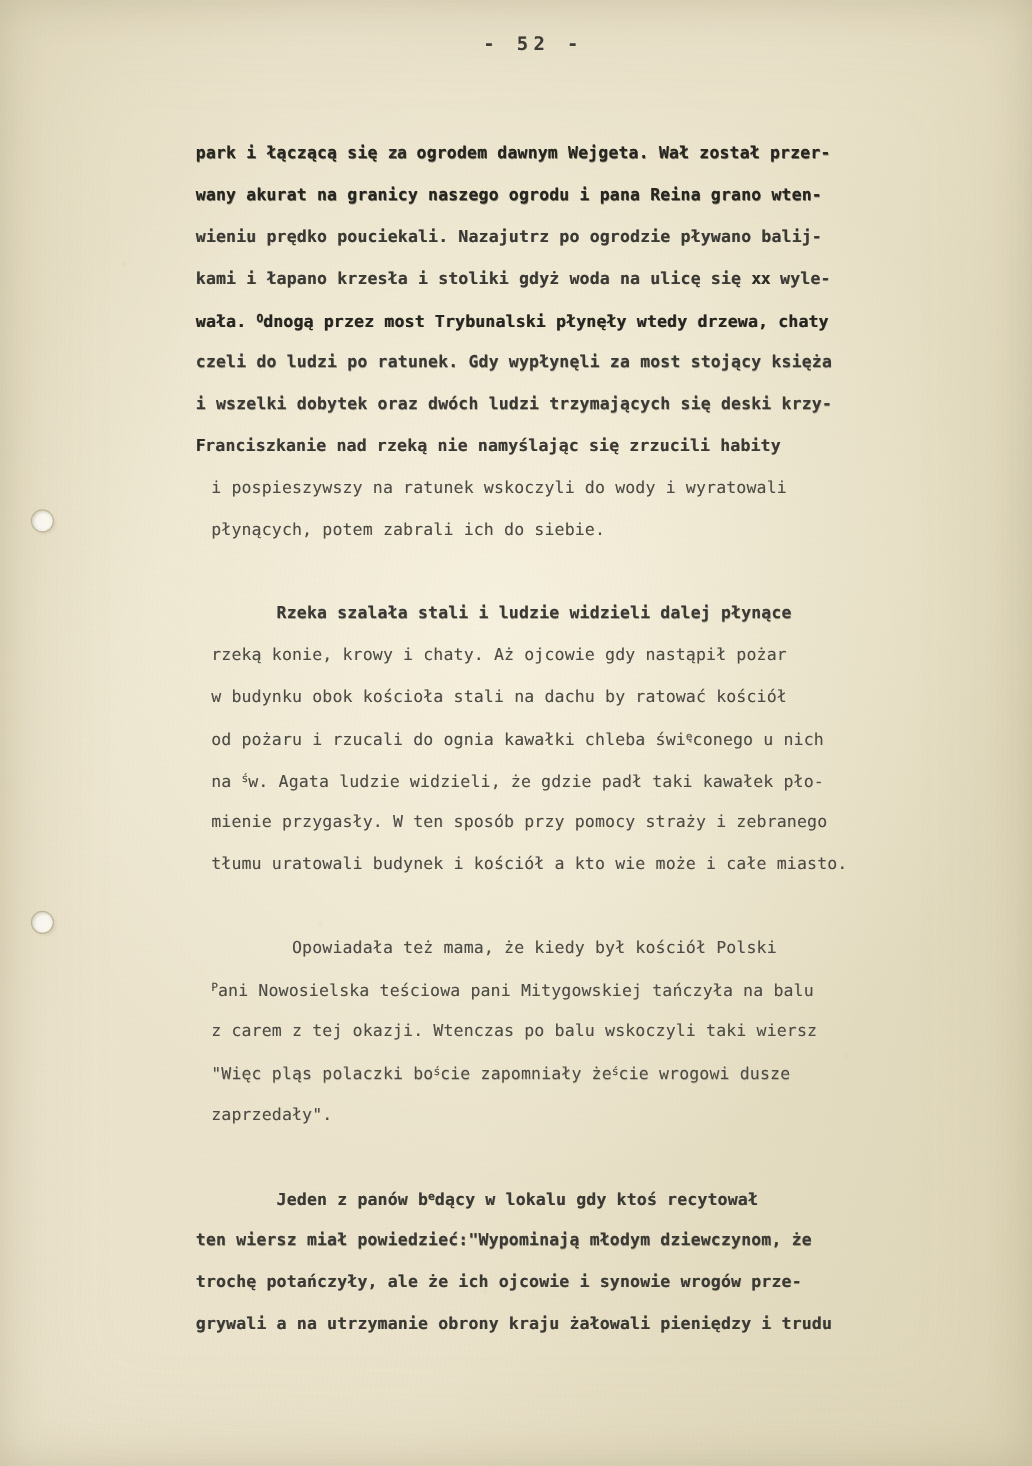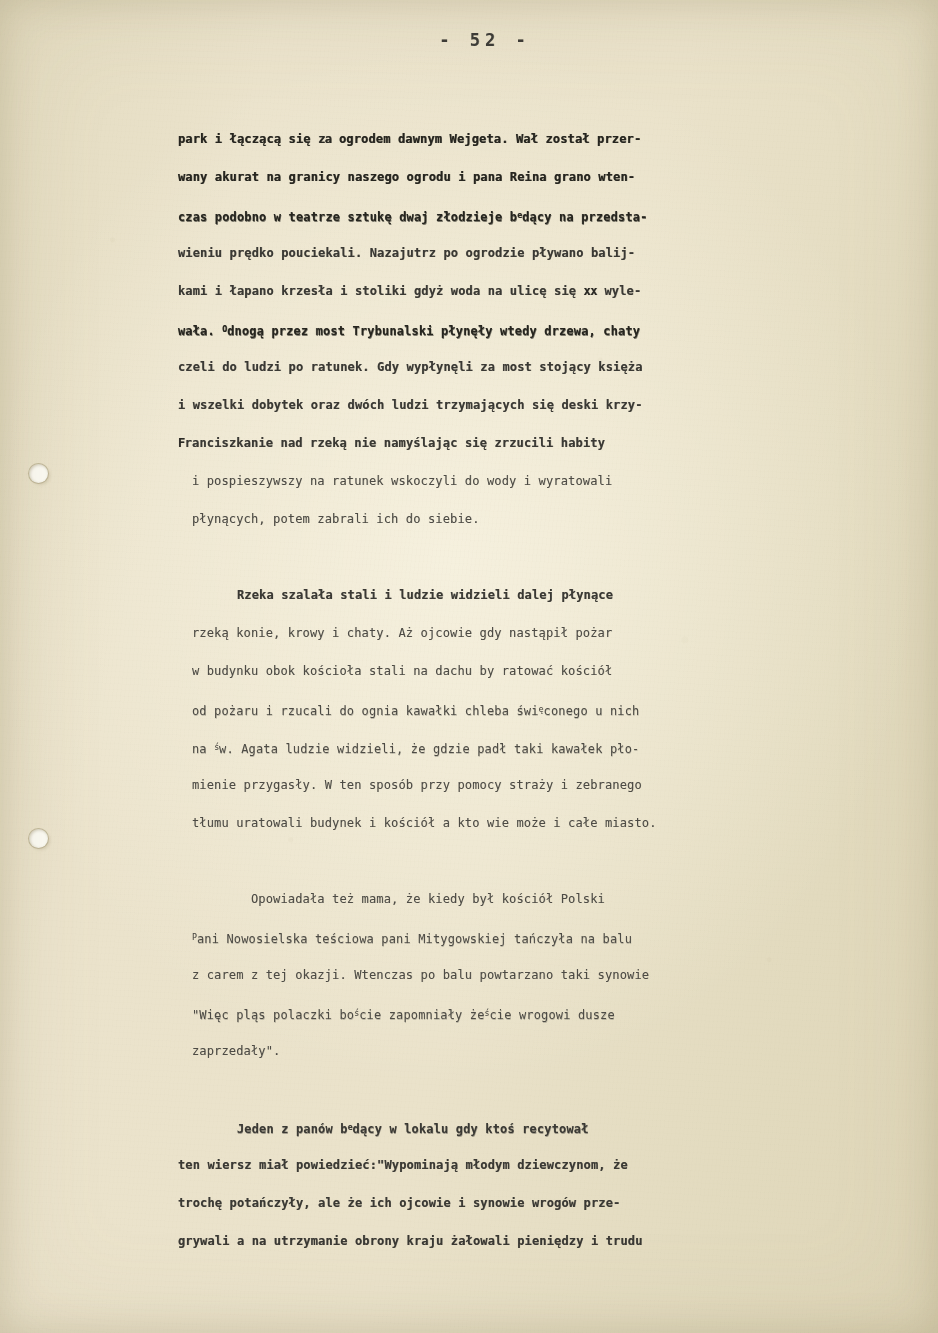--- a/index.html
+++ b/index.html
@@ -75,21 +75,21 @@
 
   
   .body-text {
     position: absolute;
     left: 178px;
     top: 120px;
     width: 700px;
   }
   .line {
     height: 38px;
-    font-size: 12px;
+    font-size: 15px;
     line-height: 38px;
     white-space: pre;
     color: #343330;
     letter-spacing: 0.15px;
     text-shadow:
       0.35px 0.3px 0.35px rgba(52,51,48,0.40),
       -0.3px -0.2px 0.3px rgba(60,58,52,0.18);
   }
   
   .line.heavy {
@@ -130,21 +130,20 @@
 
   <div class="punch punch-top"></div>
   <div class="punch punch-bottom"></div>
 
   <div class="folio">-  52  -</div>
 
   <div class="body-text">
 
     <div class="line heavy">park i łączącą się <span class="strikeover">za</span> ogrodem dawnym Wejgeta. Wał został przer-</div>
     <div class="line heavy">wany akurat na granicy naszego ogrodu i pana Reina grano wten-</div>
-    <div class="line heavy">czas podobno w teatrze sztukę dwaj złodzieje b<span class="sup">e</span>dący na przedsta-</div>
     <div class="line mid">wieniu prędko pouciekali. Nazajutrz po ogrodzie pływano balij-</div>
     <div class="line mid">kami i łapano krzesła i stoliki gdyż woda na ulicę się <span class="strikeover">xx</span> wyle-</div>
     <div class="line heavy">wała. <span class="sup">O</span>dnogą przez most Trybunalski płynęły wtedy drzewa, chaty</div>
     <div class="line mid">czeli do ludzi po ratunek. Gdy wypłynęli za most stojący księża</div>
     <div class="line mid">i wszelki dobytek oraz dwóch ludzi trzymających się deski krzy-</div>
     <div class="line mid"><span class="strikeover">F</span>ranciszkanie nad rzeką nie namyślając się zrzucili habity</div>
     <div class="line light">i pospieszywszy na ratunek wskoczyli do wody i wyratowali</div>
     <div class="line light">płynących, potem zabrali ich do siebie.</div>
 
     <div class="line">&nbsp;</div>
@@ -154,21 +153,21 @@
     <div class="line light">w budynku obok kościoła stali na dachu by ratować kościół</div>
     <div class="line light">od pożaru i rzucali do ognia kawałki chleba świ<span class="sup">ę</span>conego u nich</div>
     <div class="line light">na <span class="sup">ś</span>w. Agata ludzie widzieli, że gdzie padł taki kawałek pło-</div>
     <div class="line light">mienie przygasły. W ten sposób przy pomocy straży i zebranego</div>
     <div class="line light">tłumu uratowali budynek i kościół a kto wie może i całe miasto.</div>
 
     <div class="line">&nbsp;</div>
 
     <div class="line light">        Opowiadała też mama, że kiedy był kościół Polski</div>
     <div class="line light"><span class="sup">P</span>ani Nowosielska teściowa pani Mitygowskiej tańczyła na balu</div>
-    <div class="line light">z carem z tej okazji. Wtenczas po balu powtarzano taki synowie</div>
+    <div class="line light">z carem z tej okazji. Wtenczas po balu wskoczyli taki wiersz</div>
     <div class="line light">"Więc pląs polaczki bo<span class="sup">ś</span>cie zapomniały że<span class="sup">ś</span>cie wrogowi dusze</div>
     <div class="line light">zaprzedały".</div>
 
     <div class="line">&nbsp;</div>
 
     <div class="line mid">        Jeden z panów b<span class="sup">e</span>dący w lokalu gdy ktoś recytował</div>
     <div class="line mid">ten wiersz miał powiedzieć:"Wypominają młodym dziewczynom, że</div>
     <div class="line mid">trochę potańczyły, ale że ich ojcowie i synowie wrogów prze-</div>
     <div class="line mid">grywali a na utrzymanie obrony kraju żałowali pieniędzy i trudu</div>
 

